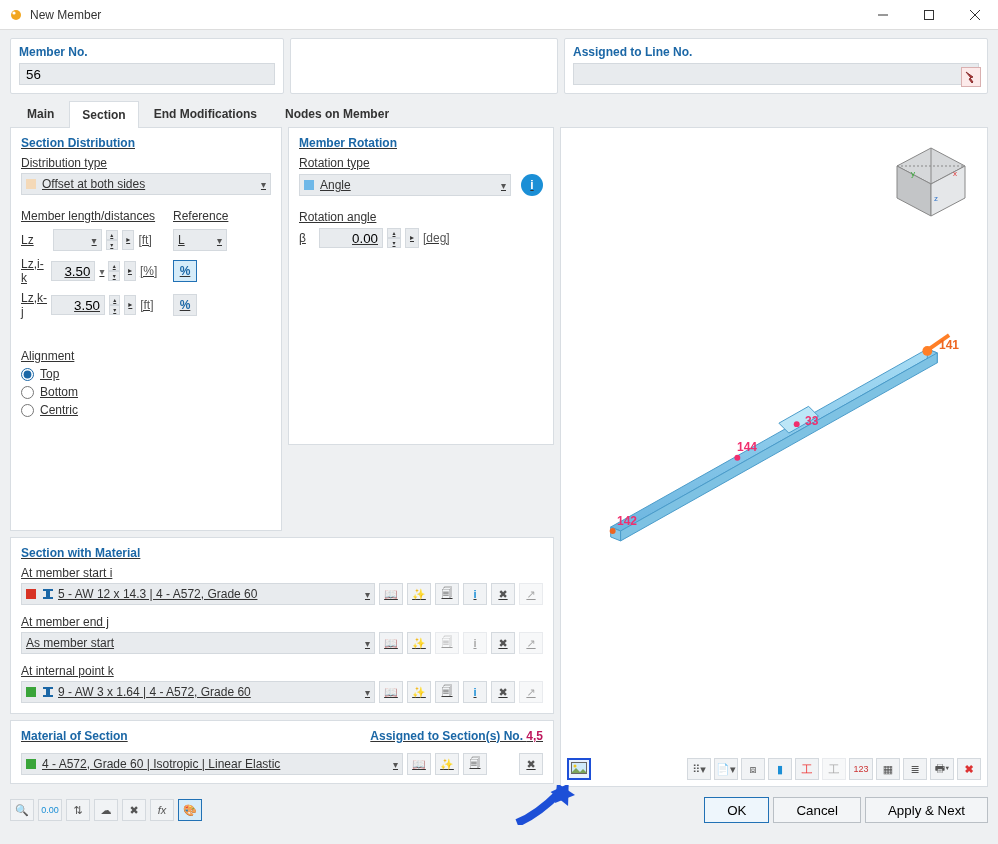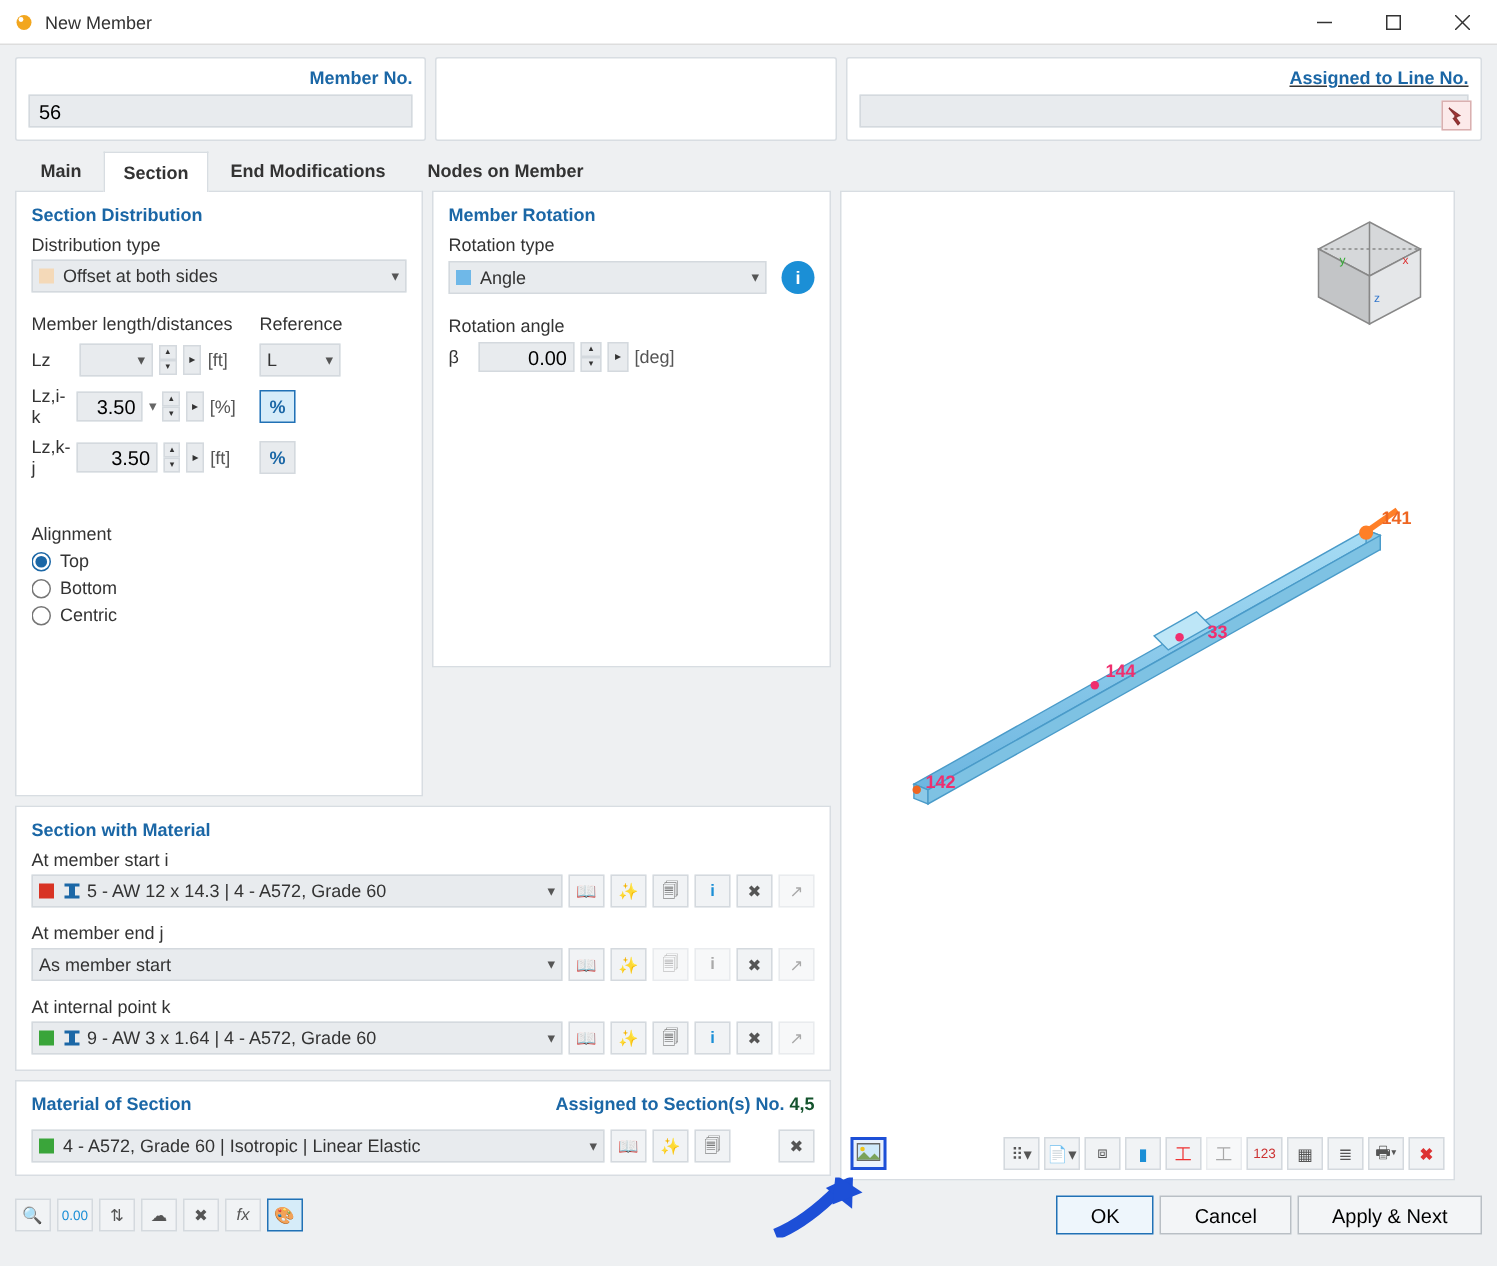--- a/index.html
+++ b/index.html
@@ -39,22 +39,22 @@
     padding: 8px 10px 6px 10px;
   }
   .header-box {
     background: #fff;
     border: 1px solid #d8dde2;
     border-radius: 2px;
     padding: 6px 8px 8px 8px;
   }
   .header-box.left { width: 274px; }
   .header-box.mid { width: 268px; }
-  .header-box.right { flex: 1; position: relative; text-decoration: underline; }
-  .header-label { color: #1b67a6; font-weight: 600; margin-bottom: 4px; text-align: right; }
+  .header-box.right { flex: 1; position: relative; }
+  .header-label { color: #1b67a6; font-weight: 600; margin-bottom: 4px; }
   .header-input {
     width: 100%;
     height: 22px;
     background: #e8ebee;
     border: 1px solid #d4d9de;
     padding: 2px 6px;
   }
   .pick-btn {
     position: absolute;
     right: 6px; top: 28px;
@@ -83,21 +83,22 @@
     background: #fff;
     border-color: #d8dde2;
     position: relative;
     top: 1px;
   }
 
   
   .content {
     display: flex;
     gap: 6px;
-    padding: 0 28px 6px 10px;
+    padding: 0 10px 6px 10px;
+    text-decoration: underline;
   }
   .left-col {
     width: 544px;
     display: flex;
     flex-direction: column;
     gap: 6px;
   }
   .right-col {
     flex: 1;
     background: #fff;
@@ -175,21 +176,21 @@
     font-size: 11px;
     color: #555;
   }
   .icon-btn.disabled { opacity: 0.5; }
   .icon-btn.highlight { border: 2px solid #1d4fd7; background:#e9f1fd; }
 
   .panel.swm { }
   .panel.mat { padding-bottom: 8px; }
   .mat-head { display:flex; align-items:flex-start; }
   .mat-head .right-lbl { margin-left:auto; color:#1b67a6; font-weight:600; }
-  .mat-head .right-lbl .val { color:#14532d; }
+  .mat-head .right-lbl .val { color:#be185d; }
 
   
   .preview-toolbar {
     position:absolute;
     bottom: 6px; left: 6px; right: 6px;
     display:flex; align-items:center; gap:3px;
   }
   .preview-toolbar .spacer { flex:1; }
   .preview-toolbar .icon-btn.red { color:#d33; font-weight:700; }
   .cube {

